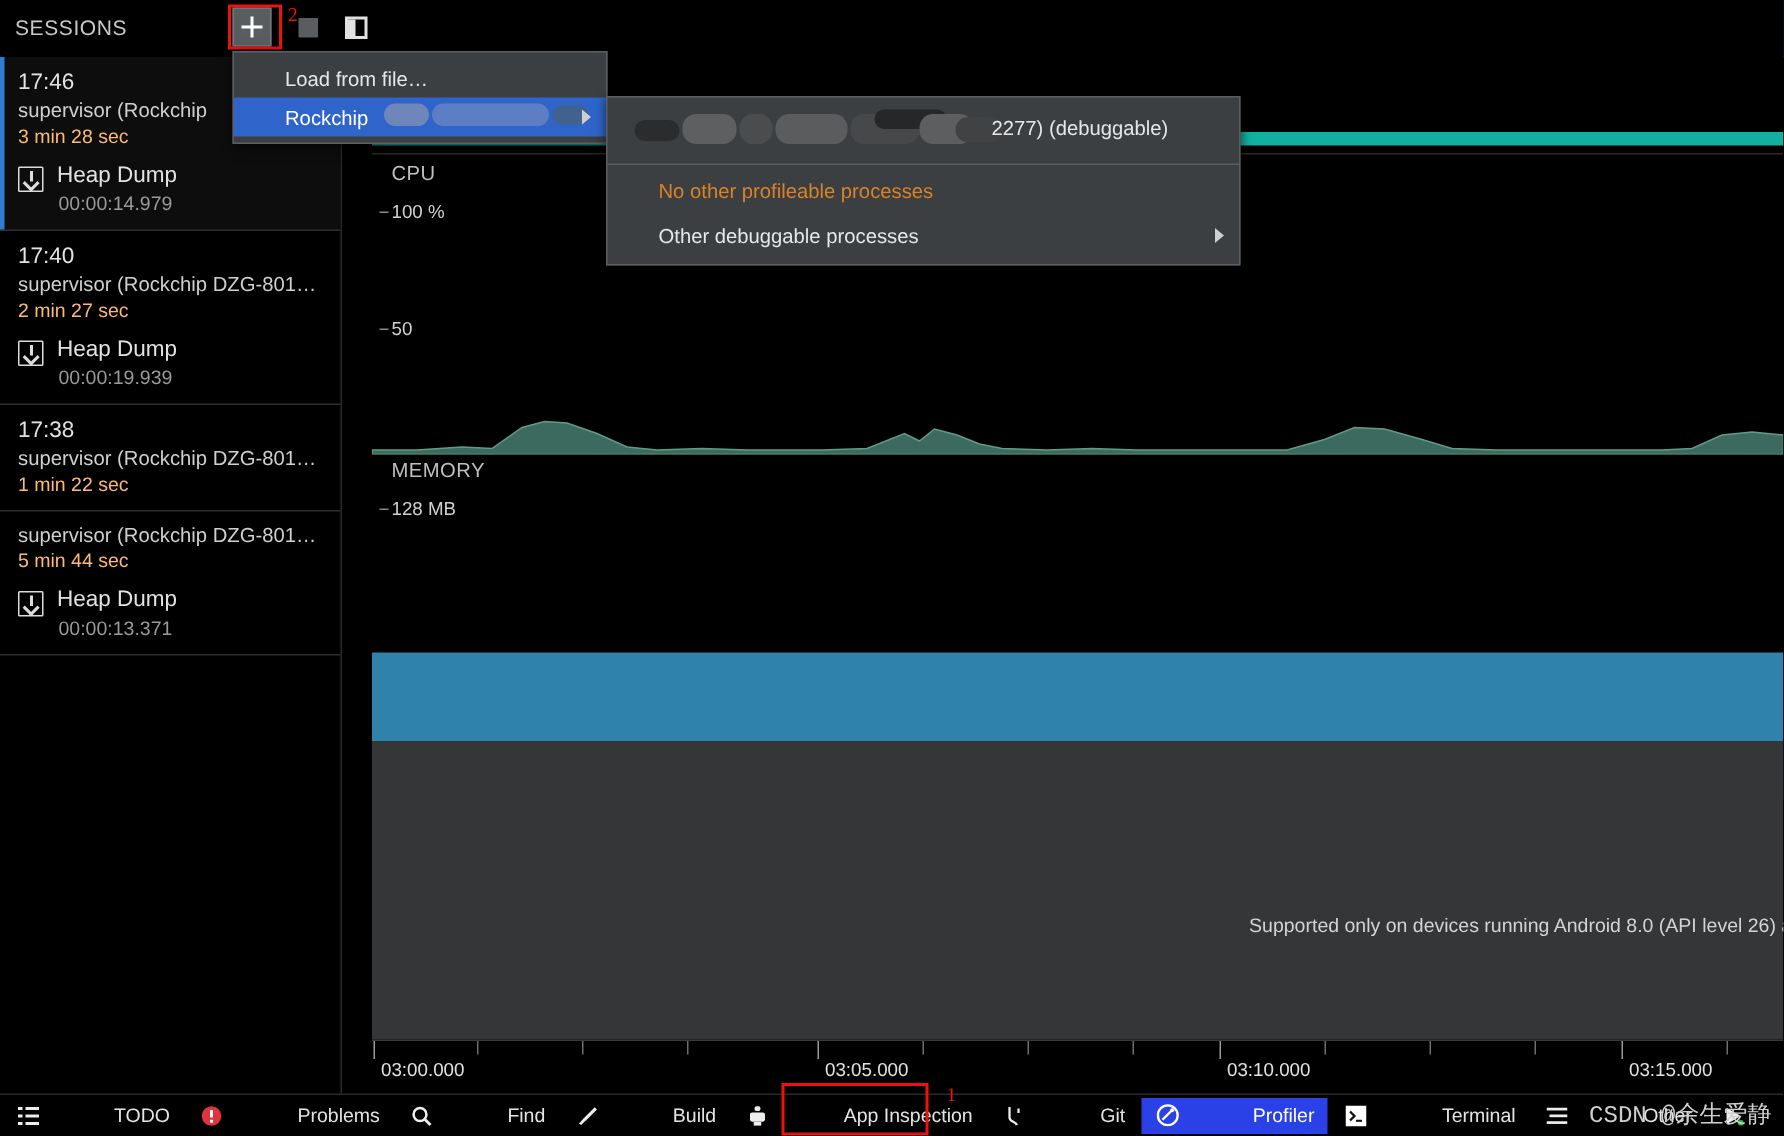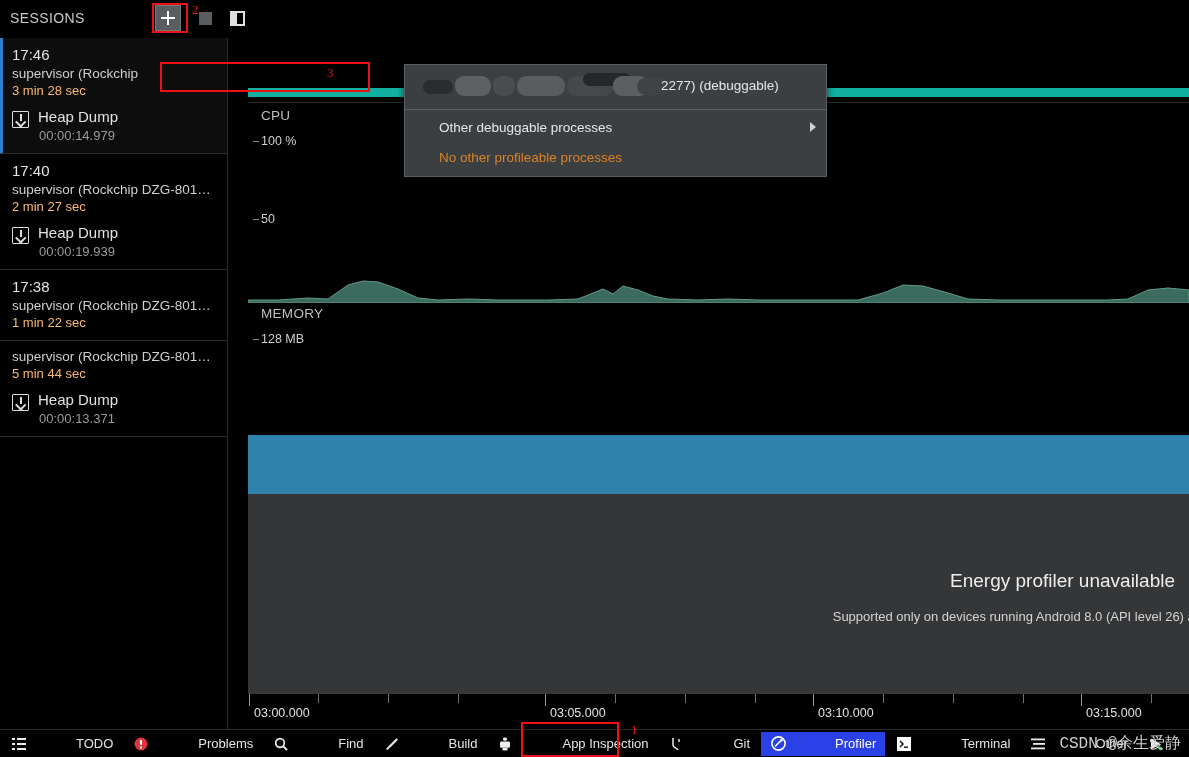--- a/index.html
+++ b/index.html
@@ -235,21 +235,20 @@
     </div>
 
     <div class="mon mem-sec">
       <div class="mon-title" style="top:3px">MEMORY</div>
       <div class="axis-lbl" style="left:13px; top:29px">128 MB</div>
       <div class="axis-lbl" style="left:13px; top:147px">64</div>
       <div class="mem-fill"></div>
     </div>
 
     <div class="energy-sec">
-      <div class="energy-title">Energy profiler unavailable</div>
       <div class="energy-sub">Supported only on devices running Android 8.0 (API level 26) and higher</div>
     </div>
 
     <div class="timeline">
       <div class="tick tick-major" style="left:1px"></div>
       <div class="tick" style="left:70px"></div>
       <div class="tick" style="left:140px"></div>
       <div class="tick" style="left:210px"></div>
       <div class="tick tick-major" style="left:297px"></div>
       <div class="tick" style="left:367px"></div>
@@ -262,40 +261,52 @@
       <div class="tick tick-major" style="left:833px"></div>
       <div class="tick" style="left:903px"></div>
 
       <div class="tick-lbl" style="left:6px">03:00.000</div>
       <div class="tick-lbl" style="left:302px">03:05.000</div>
       <div class="tick-lbl" style="left:570px">03:10.000</div>
       <div class="tick-lbl" style="left:838px">03:15.000</div>
     </div>
   </div>
 
+  <div class="menu menu-main">
+    <div class="mi">
+      <span>Load from file…</span>
+    </div>
+    <div class="mi sel">
+      <span>Rockchip</span>
+      <span class="redact" style="left:100px; top:4px; width:30px; height:15px; background:#6f86bb;"></span>
+      <span class="redact" style="left:132px; top:4px; width:78px; height:15px; background:#5d7ec2;"></span>
+      <span class="redact" style="left:212px; top:5px; width:24px; height:13px; background:#41618f;"></span>
+      <span class="arrow-r"></span>
+    </div>
+  </div>
 
   <div class="menu menu-sub">
     <div class="mi mi-first">
       <span class="redact" style="left:18px; top:11px; width:30px; height:14px; background:#2b2c2e;"></span>
       <span class="redact" style="left:50px; top:7px; width:36px; height:20px; background:#5d5f61;"></span>
       <span class="redact" style="left:88px; top:7px; width:22px; height:20px; background:#4a4c4e;"></span>
       <span class="redact" style="left:112px; top:7px; width:48px; height:20px; background:#5a5c5e;"></span>
       <span class="redact" style="left:162px; top:7px; width:46px; height:20px; background:#46484a;"></span>
       <span class="redact" style="left:178px; top:4px; width:48px; height:13px; background:#262728;"></span>
       <span class="redact" style="left:208px; top:7px; width:36px; height:20px; background:#5c5e60;"></span>
       <span class="redact" style="left:232px; top:9px; width:32px; height:17px; background:#414244;"></span>
       <span style="position:absolute; left:256px; top:9px; color:#e6e6e6; font-size:13.5px;">2277) (debuggable)</span>
     </div>
     <div class="menu-div"></div>
+    <div class="mi mi-sub mi-warn">
+      <span>No other profileable processes</span>
+    </div>
     <div class="mi mi-sub">
       <span>Other debuggable processes</span>
       <span class="arrow-r"></span>
-    </div>
-    <div class="mi mi-sub mi-warn">
-      <span>No other profileable processes</span>
     </div>
   </div>
 
   <div class="toolbar">
 
     <div class="tw">
       <span class="ic">
         <svg width="14" height="12" viewBox="0 0 14 12">
             <g fill="#ededed">
           <rect x="0" y="0" width="3" height="2"></rect>

